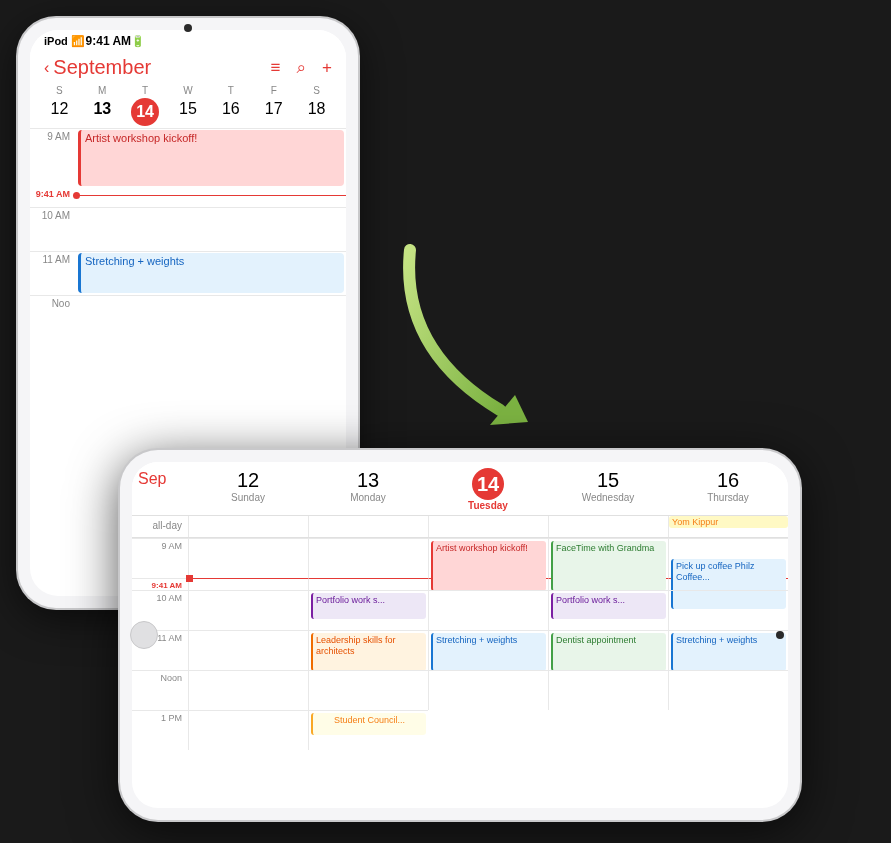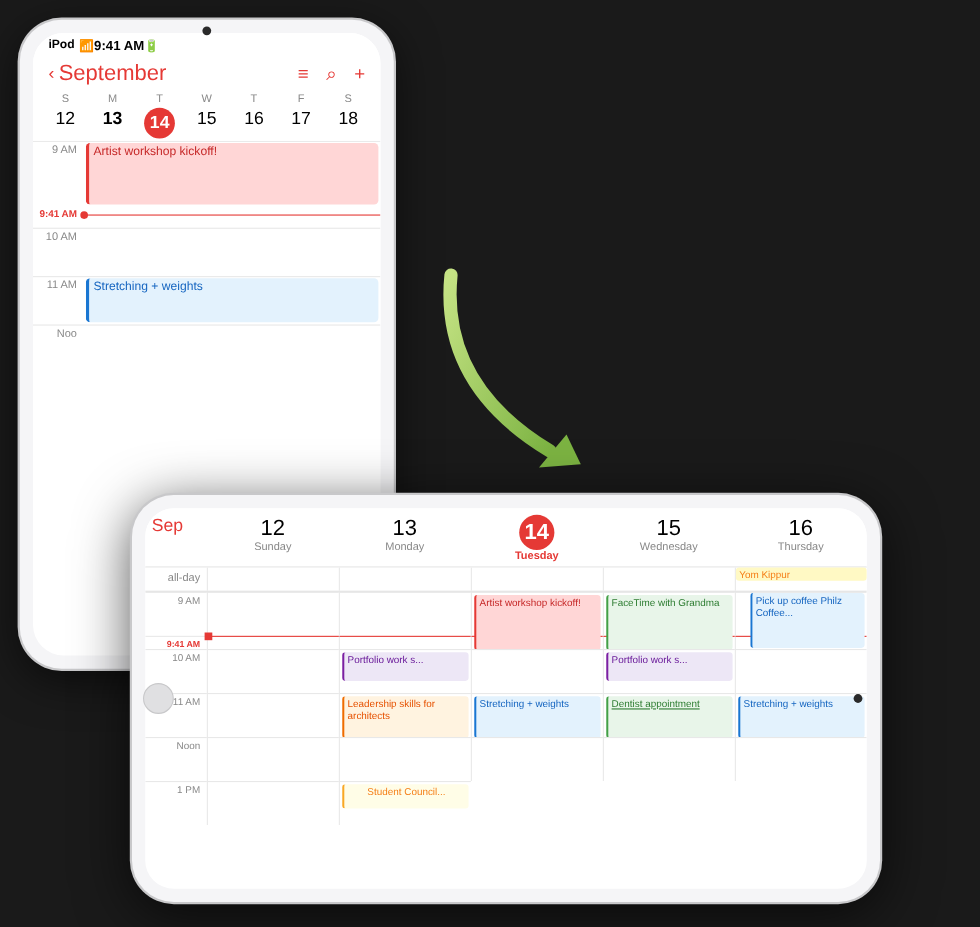--- a/index.html
+++ b/index.html
@@ -536,21 +536,21 @@
             <div class="l-event l-event-pink" style="top:2px; height:50px;">
               Artist workshop kickoff!
             </div>
           </div>
           <div class="tl-cell">
             <div class="l-event l-event-green" style="top:2px; height:50px;">
               FaceTime with Grandma
             </div>
           </div>
           <div class="tl-cell">
-            <div class="l-event l-event-blue" style="top:0; height:50px;margin-left:11px;">
+            <div class="l-event l-event-blue" style="top:20px; height:50px;">
               Pick up coffee Philz Coffee...
             </div>
           </div>
 
           <div class="tl-row-label" style="color:#e53935;font-size:8px;font-weight:600;">9:41 AM</div>
           <div class="tl-cell" style="border-top:1px solid #e53935; min-height:4px; position:relative;">
             <div style="position:absolute;left:-3px;top:-4px;width:7px;height:7px;background:#e53935;border-radius:50;"></div>
           </div>
           <div style="border-top:1px solid #e53935; min-height:4px; border-left:1px solid #e8e8e8;"></div>
           <div style="border-top:1px solid #e53935; min-height:4px; border-left:1px solid #e8e8e8;"></div>
@@ -578,21 +578,21 @@
             <div class="l-event l-event-orange" style="top:2px; height:38px;">
               Leadership skills for architects
             </div>
           </div>
           <div class="tl-cell">
             <div class="l-event l-event-blue" style="top:2px; height:38px;">
               Stretching + weights
             </div>
           </div>
           <div class="tl-cell">
-            <div class="l-event l-event-green" style="top:2px; height:38px;text-decoration:underline;">
+            <div class="l-event l-event-green" style="top:2px; height:38px;">
               Dentist appointment
             </div>
           </div>
           <div class="tl-cell">
             <div class="l-event l-event-blue" style="top:2px; height:38px;">
               Stretching + weights
             </div>
           </div>
 
           <div class="tl-row-label">Noon</div>

